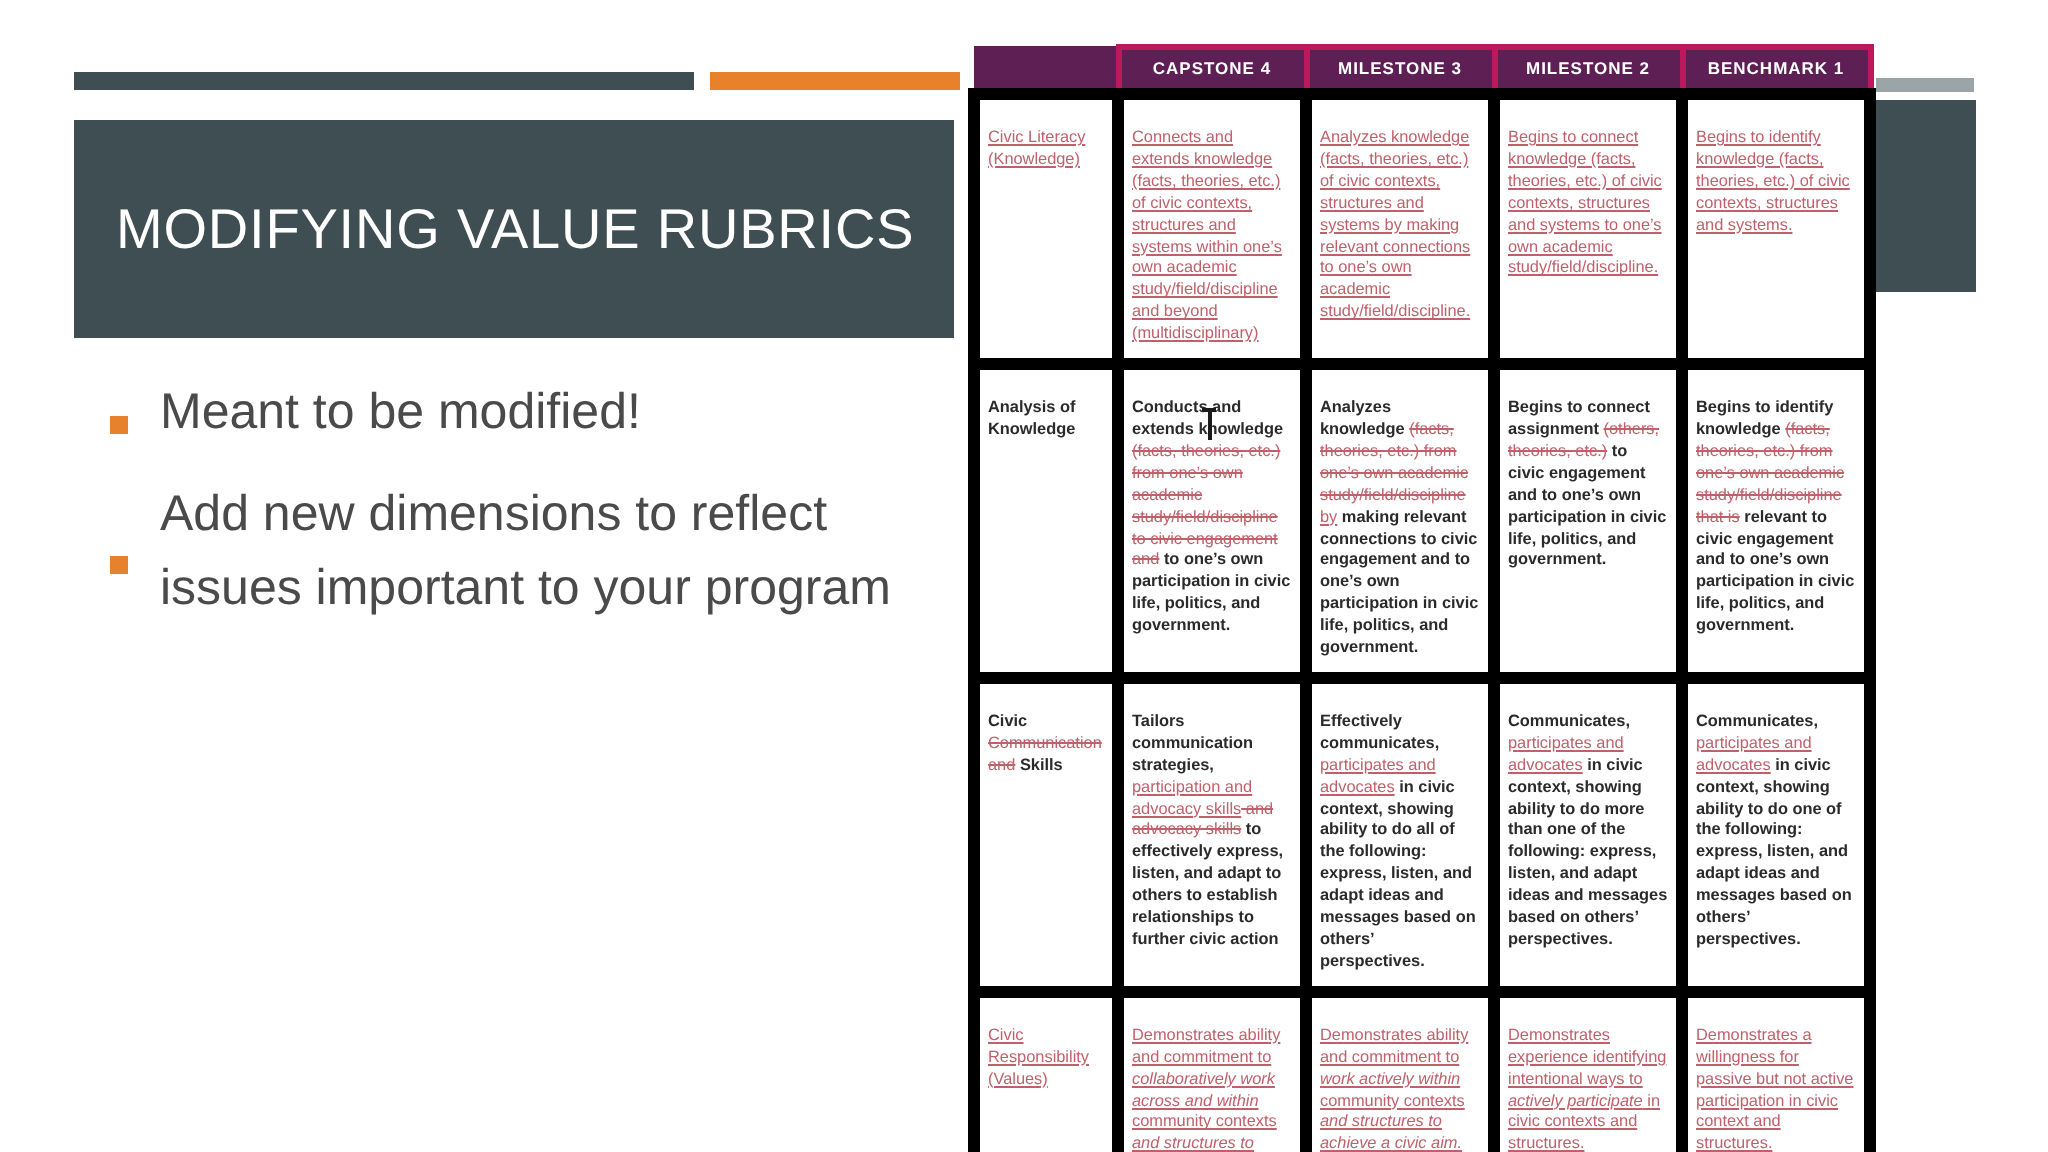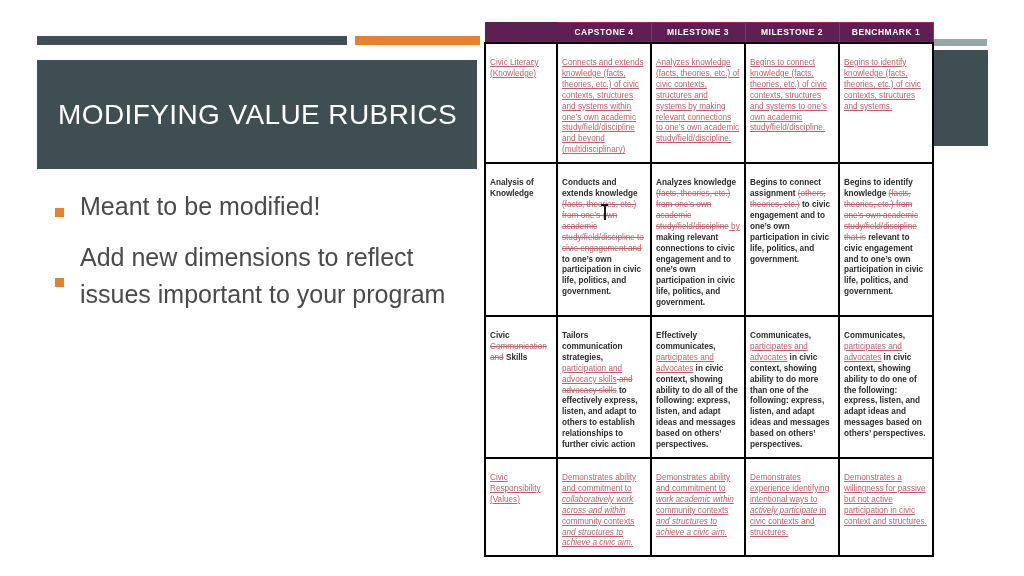--- a/index.html
+++ b/index.html
@@ -39,25 +39,25 @@
     color:#b9515c;font-size:9.5px;font-weight:bold;line-height:1.35;
     width:448px;margin:0 0 8px 0;letter-spacing:.05px;
   }
   table.rubric{
     border-collapse:collapse;width:450px;table-layout:fixed;
     background:#ffffff;
   }
   table.rubric th{
     background:#5e1f55;color:#ffffff;font-size:8.5px;font-weight:bold;
     letter-spacing:.5px;text-align:center;padding:4px 2px 5px 2px;
-    border:1px solid #be185d;
+    border:3px solid #be185d;
   }
   table.rubric th.corner{background:#5e1f55;border:1px solid #5e1f55;}
   table.rubric td{
-    border:2px solid #000000;vertical-align:top;padding:14px 4px 6px 4px;
+    border:6px solid #000000;vertical-align:top;padding:14px 4px 6px 4px;
     font-size:8.2px;line-height:1.33;color:#2a2a2a;
   }
   col.c0{width:72px;} col.c1{width:94px;} col.c2{width:94px;} col.c3{width:94px;} col.c4{width:94px;}
   
   .ins{color:#c0606a;text-decoration:underline;}
   .ins-i{color:#c0606a;text-decoration:underline;font-style:italic;}
   .del{color:#c0606a;text-decoration:line-through;}
   .plain{color:#2a2a2a;font-weight:bold;}
   
   #cursor{position:absolute;left:604px;top:205px;width:1.5px;height:15px;background:#1a1a1a;}
@@ -122,21 +122,21 @@
         <tr>
           <td><span class="plain">Civic </span><span class="del">Communication and</span><span class="plain"> Skills</span></td>
           <td><span class="plain">Tailors communication strategies, </span><span class="ins">participation and advocacy skills</span><span class="del"> and advocacy skills</span><span class="plain"> to effectively express, listen, and adapt to others to establish relationships to further civic action</span></td>
           <td><span class="plain">Effectively communicates, </span><span class="ins">participates and advocates</span><span class="plain"> in civic context, showing ability to do all of the following: express, listen, and adapt ideas and messages based on others’ perspectives.</span></td>
           <td><span class="plain">Communicates, </span><span class="ins">participates and advocates</span><span class="plain"> in civic context, showing ability to do more than one of the following:  express, listen, and adapt ideas and messages based on others’ perspectives.</span></td>
           <td><span class="plain">Communicates, </span><span class="ins">participates and advocates</span><span class="plain"> in civic context, showing ability to do one of the following: express, listen, and adapt ideas and messages based on others’ perspectives.</span></td>
         </tr>
         <tr>
           <td><span class="ins">Civic Responsibility (Values)</span></td>
           <td><span class="ins">Demonstrates ability and commitment to </span><span class="ins-i">collaboratively work across and within</span><span class="ins"> community contexts </span><span class="ins-i">and structures to achieve a civic aim.</span></td>
-          <td><span class="ins">Demonstrates ability and commitment to </span><span class="ins-i">work academic within</span><span class="ins"> community contexts </span><span class="ins-i">and structures to achieve a civic aim.</span></td>
+          <td><span class="ins">Demonstrates ability and commitment to </span><span class="ins-i">work actively within</span><span class="ins"> community contexts </span><span class="ins-i">and structures to achieve a civic aim.</span></td>
           <td><span class="ins">Demonstrates experience identifying intentional ways to </span><span class="ins-i">actively participate</span><span class="ins"> in civic contexts and structures.</span></td>
           <td><span class="ins">Demonstrates a willingness for passive but not active participation in civic context and structures.</span></td>
         </tr>
       </tbody>
   </table>
 </div>
 
 <div id="cursor"></div>
 
 </body></html>

